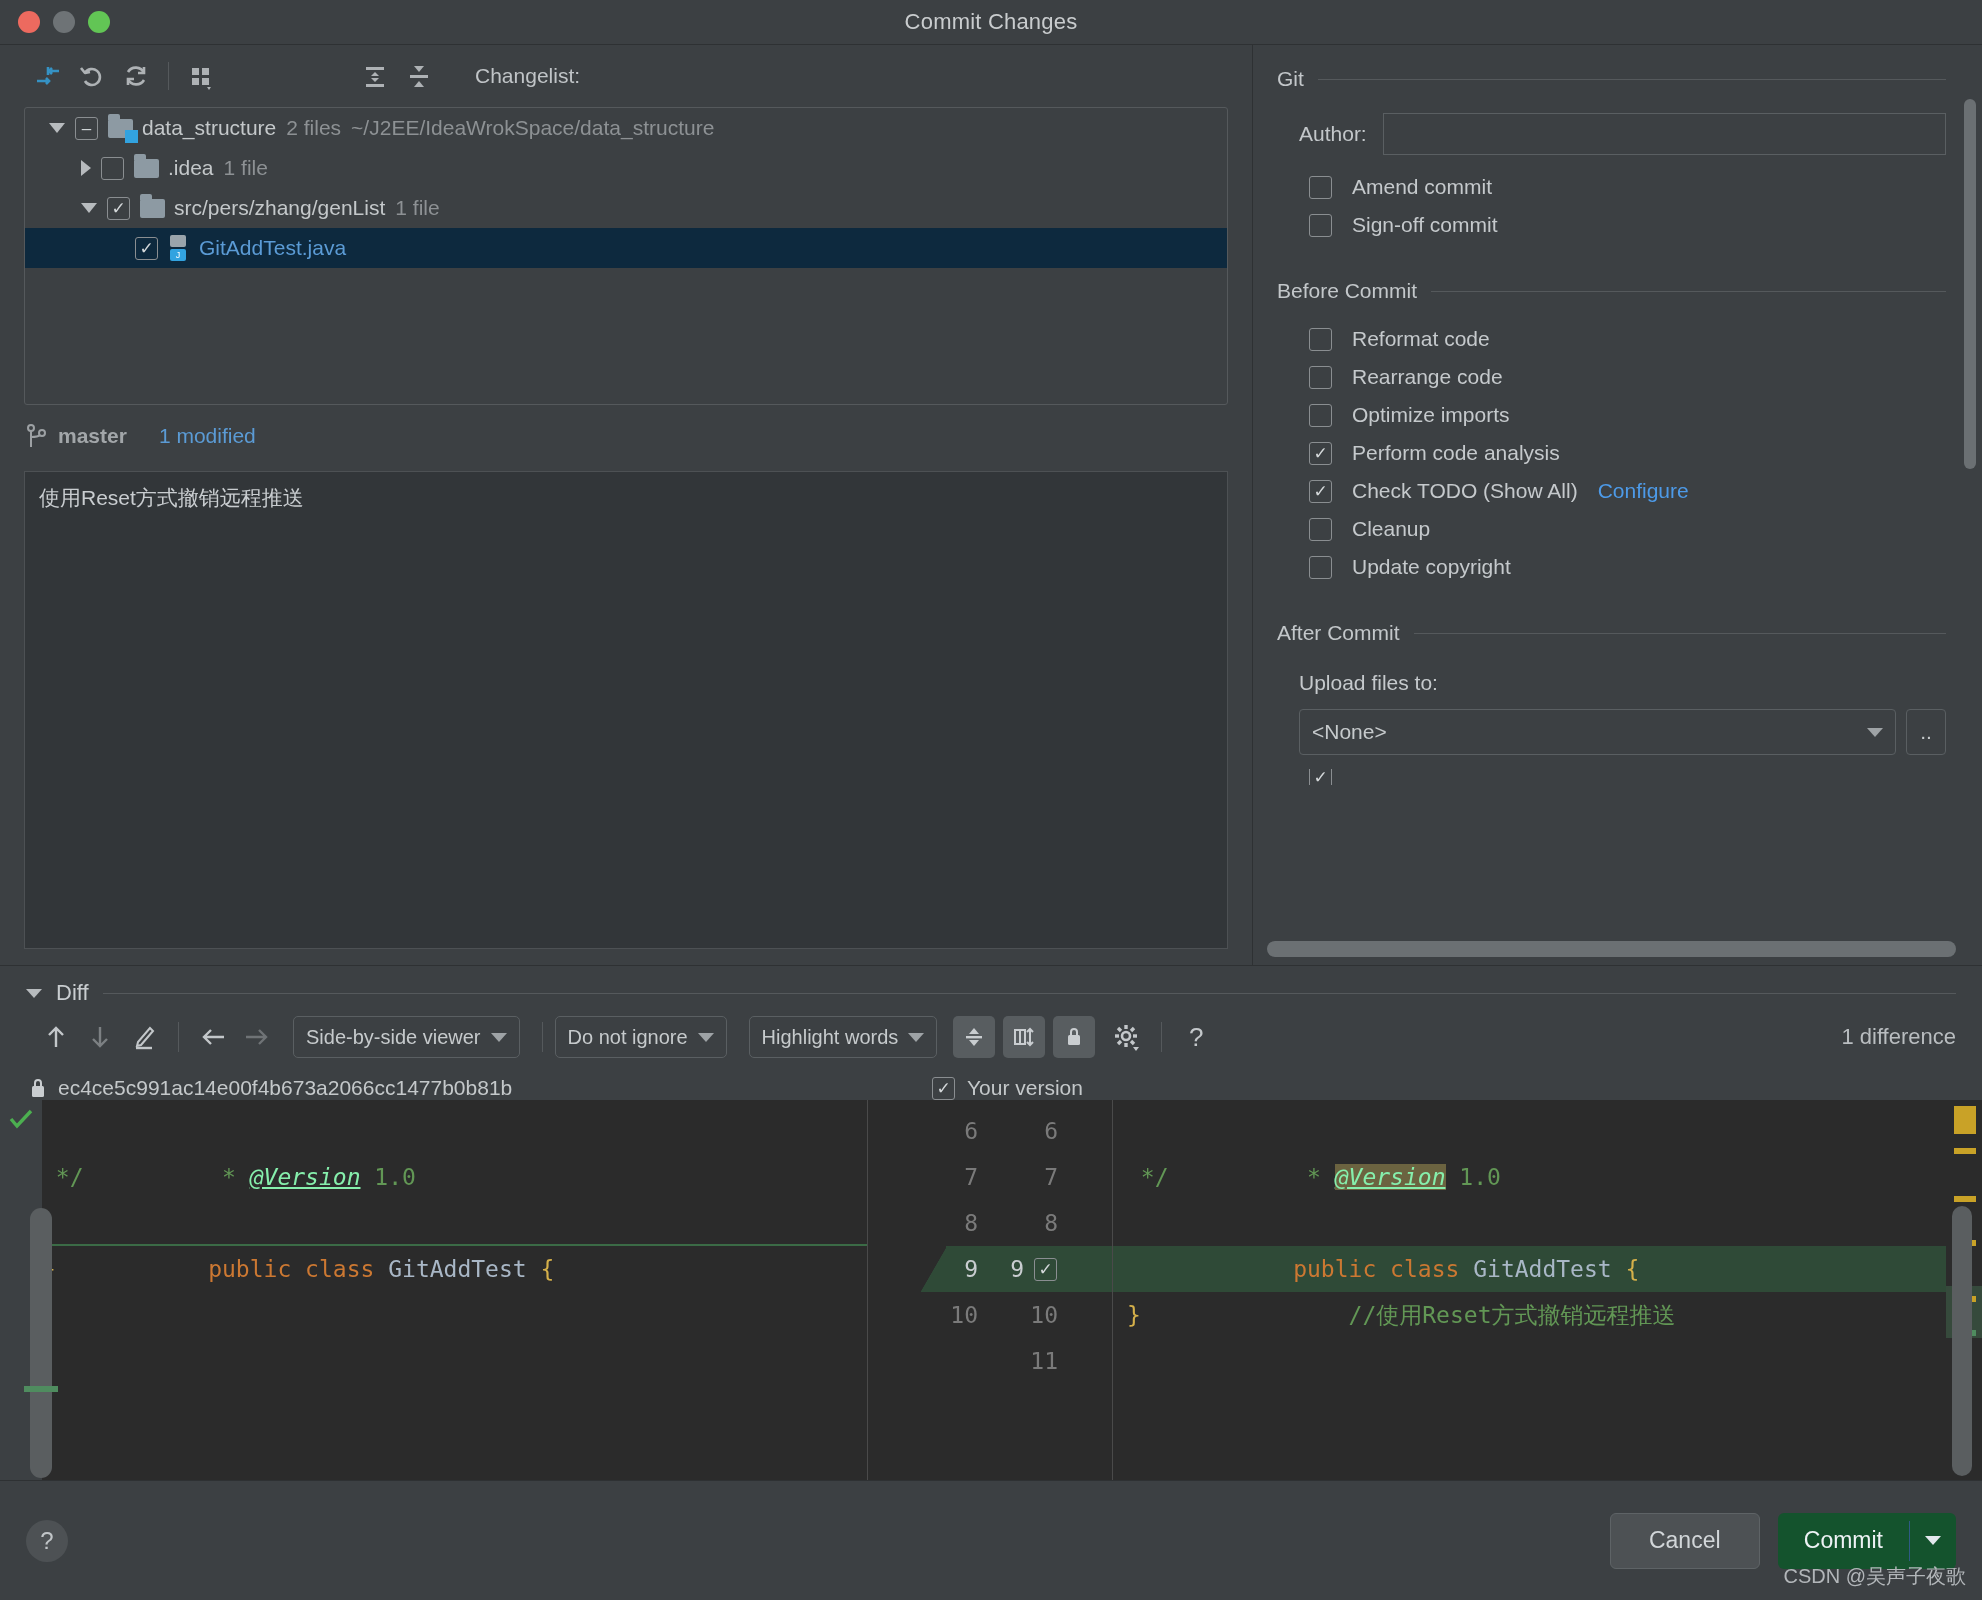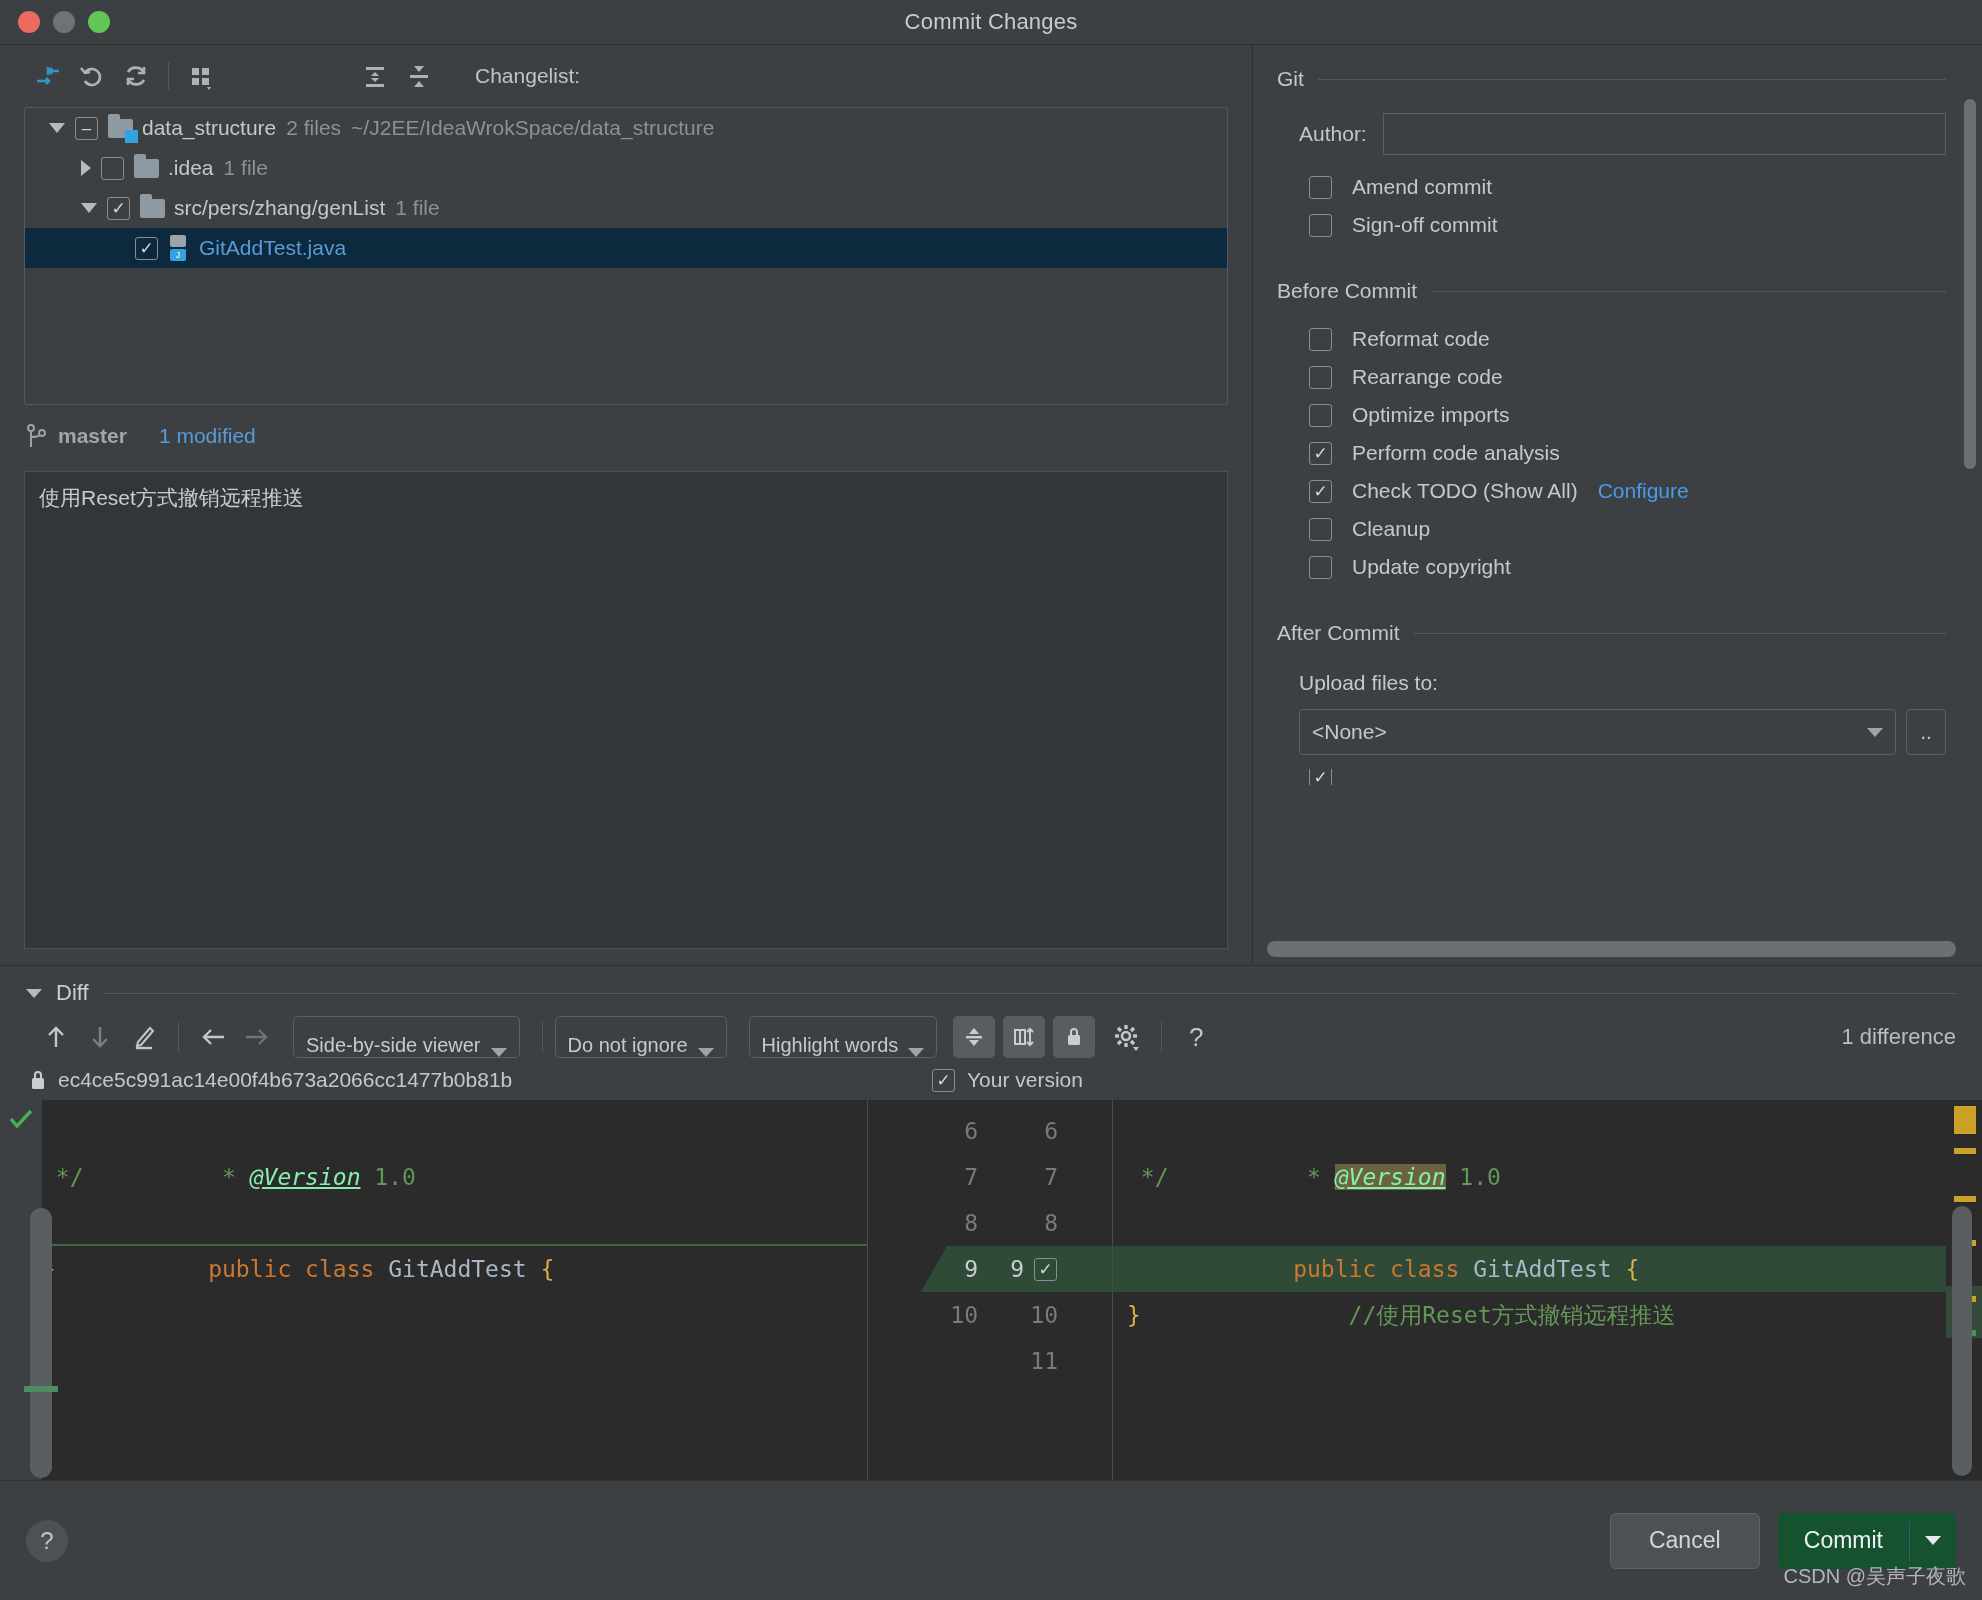--- a/index.html
+++ b/index.html
@@ -131,26 +131,26 @@
   
   .diff-section { flex:1; display:flex; flex-direction:column; border-top:1px solid #2e3133;}
   .diff-head { display:flex; align-items:center; gap:14px; padding: 14px 26px 0 26px;}
   .diff-caret { width:0;height:0;border-left:8px solid transparent;border-right:8px solid transparent;border-top:9px solid #b7bbbe;}
   .diff-title { font-size:22px; color:#c9cdd0;}
   .diff-rule { flex:1; height:1px; background:#55595c;}
   .diff-toolbar { display:flex; align-items:center; padding: 8px 26px 0 34px; gap: 0; height:54px;}
   .dt-icon { width:44px;height:44px;display:flex;align-items:center;justify-content:center;}
   .dt-sep { width:1px;height:30px;background:#55595c;margin:0 12px;}
   .dd {
-    height:42px;border:1px solid #5a5f62;border-radius:5px;display:flex;align-items:flex-end;
+    height:42px;border:1px solid #5a5f62;border-radius:5px;display:flex;align-items:center;
     gap:10px;padding:0 12px; font-size:20px;color:#c6cacc;margin-left:14px;
   }
   .sq-btn { width:42px;height:42px;background:#585d60;border-radius:5px;display:flex;align-items:center;justify-content:center;margin-left:8px;}
   .diff-count { margin-left:auto; font-size:22px; color:#b9bdc0;}
-  .rev-bar { display:flex; height:40px; align-items:center; }
+  .rev-bar { display:flex; height:40px; align-items:flex-end; }
   .rev-left { width: 880px; display:flex; align-items:center; padding-left:28px; gap:10px; font-size:21px; color:#c4c8ca;}
   .rev-right { flex:1; display:flex; align-items:center; gap:12px; font-size:21px; color:#c4c8ca;padding-left:52px;}
   .diff-body { flex:1; display:flex; background:#2b2b2b; overflow:hidden; position:relative;}
   .pane-left { width: 868px; position:relative; background:#2b2b2b; border-right:1px solid #4a4a4a;}
   .gutter-mid { width: 245px; background:#2b2b2b; position:relative; border-right:1px solid #4a4a4a;}
   .pane-right { flex:1; position:relative; background:#2b2b2b;}
   .code-line { height:46px; line-height:46px; font-family:"DejaVu Sans Mono", monospace; font-size:23px; white-space:pre;}
   .kw { color:#cc7832; }
   .cls { color:#a9b7c6; }
   .brace { color:#d5b04a; }

